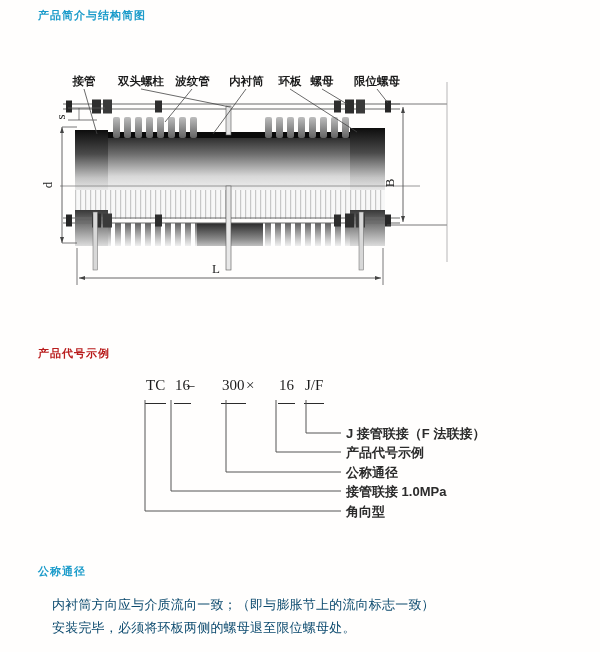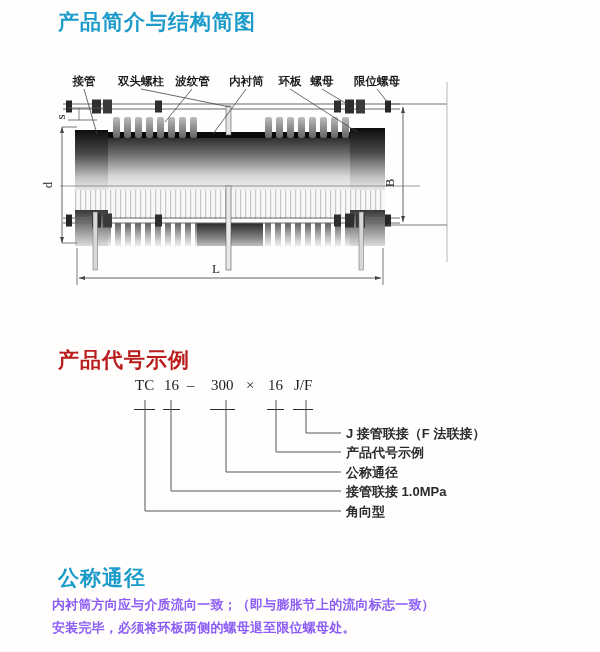--- a/index.html
+++ b/index.html
@@ -4,37 +4,37 @@
 <style>
   html,body{margin:0;padding:0;background:#f4fafc;}
   .page{
     position:relative;width:600px;height:652px;margin:0 auto;
     background:#fffefd;overflow:hidden;
     font-family:"Liberation Sans","DejaVu Sans",sans-serif;
     color:#333;
   }
   .heading{
     position:absolute;left:38px;
-    font-size:21px;font-weight:bold;letter-spacing:1px;margin-left:20px;
+    font-size:11px;font-weight:bold;letter-spacing:1px;
   }
   .diagram-svg{position:absolute;left:35px;top:62px;}
   .code-seg{
     position:absolute;top:377px;
     font-family:"Liberation Serif","DejaVu Serif",serif;
     font-size:15px;color:#1c1c1c;
   }
-  .code-seg.u{border-bottom:1.2px solid #2b2b2b;padding:0 1px 15px 1px;}
+  .code-seg.u{border-bottom:1.2px solid #2b2b2b;padding:0 1px 9px 1px;margin-left:11px;}
   .callout-svg{position:absolute;left:130px;top:398px;}
   .callout-label{
     position:absolute;left:346px;
     font-size:13px;font-weight:600;color:#2b2b2b;white-space:nowrap;text-align:right;
   }
   .install-line{
     position:absolute;left:52px;
-    font-size:13px;font-weight:700;color:#8b5cf6;white-space:nowrap;
+    font-size:13px;font-weight:400;color:#0c4a6e;white-space:nowrap;
     letter-spacing:0.2px;
   }
   .dim-text{
     font-family:"Liberation Serif","DejaVu Serif",serif;
     font-size:13px;fill:#1c1c1c;
   }
   .part-label{font-size:11.5px;font-weight:600;fill:#1c1c1c;}
 </style>
 </head>
 <body>

